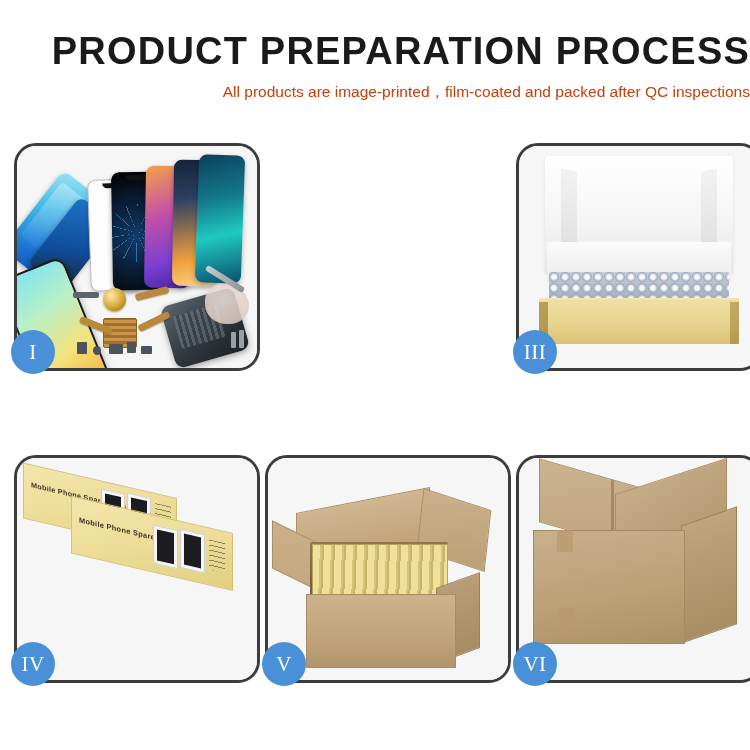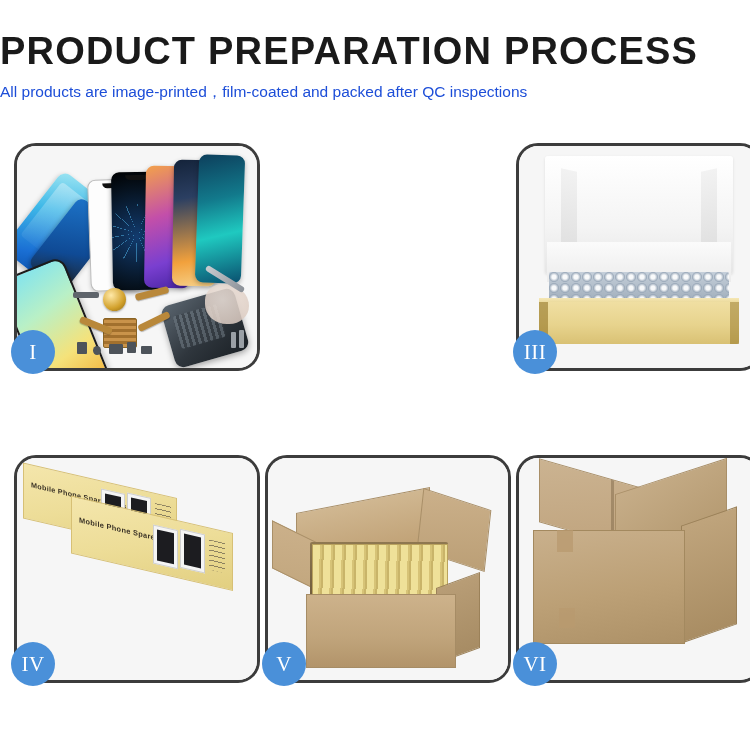--- a/index.html
+++ b/index.html
@@ -4,30 +4,30 @@
 <style>
   html,body{margin:0;padding:0;}
   body{
     width:750px;height:750px;background:#ffffff;
     font-family:"Liberation Sans",sans-serif;
     overflow:hidden;position:relative;
   }
   .page{position:relative;width:750px;height:750px;}
 
   
-  .header{position:absolute;left:0;top:0;width:750px;text-align:left;}
+  .header{position:absolute;left:0;top:0;width:750px;text-align:right;}
   .title{
     font-family:"Liberation Sans",sans-serif;
     font-size:38px;font-weight:700;color:#1a1a1a;
     letter-spacing:1.2px;margin:0;padding-top:32px;line-height:1;
     white-space:nowrap;
   }
   .subtitle{
     font-family:"Liberation Sans",sans-serif;
-    font-size:15.5px;font-weight:400;color:#1d4ed8;
+    font-size:15.5px;font-weight:400;color:#c2410c;
     margin:0;padding-top:14px;line-height:1;white-space:nowrap;
   }
 
   
   .grid{position:absolute;left:14px;top:143px;width:722px;height:580px;}
   .panel{
     position:absolute;width:240px;height:222px;
     border:3px solid #3c3c3c;border-radius:22px;
     background:#f7f7f7;overflow:visible;
   }

